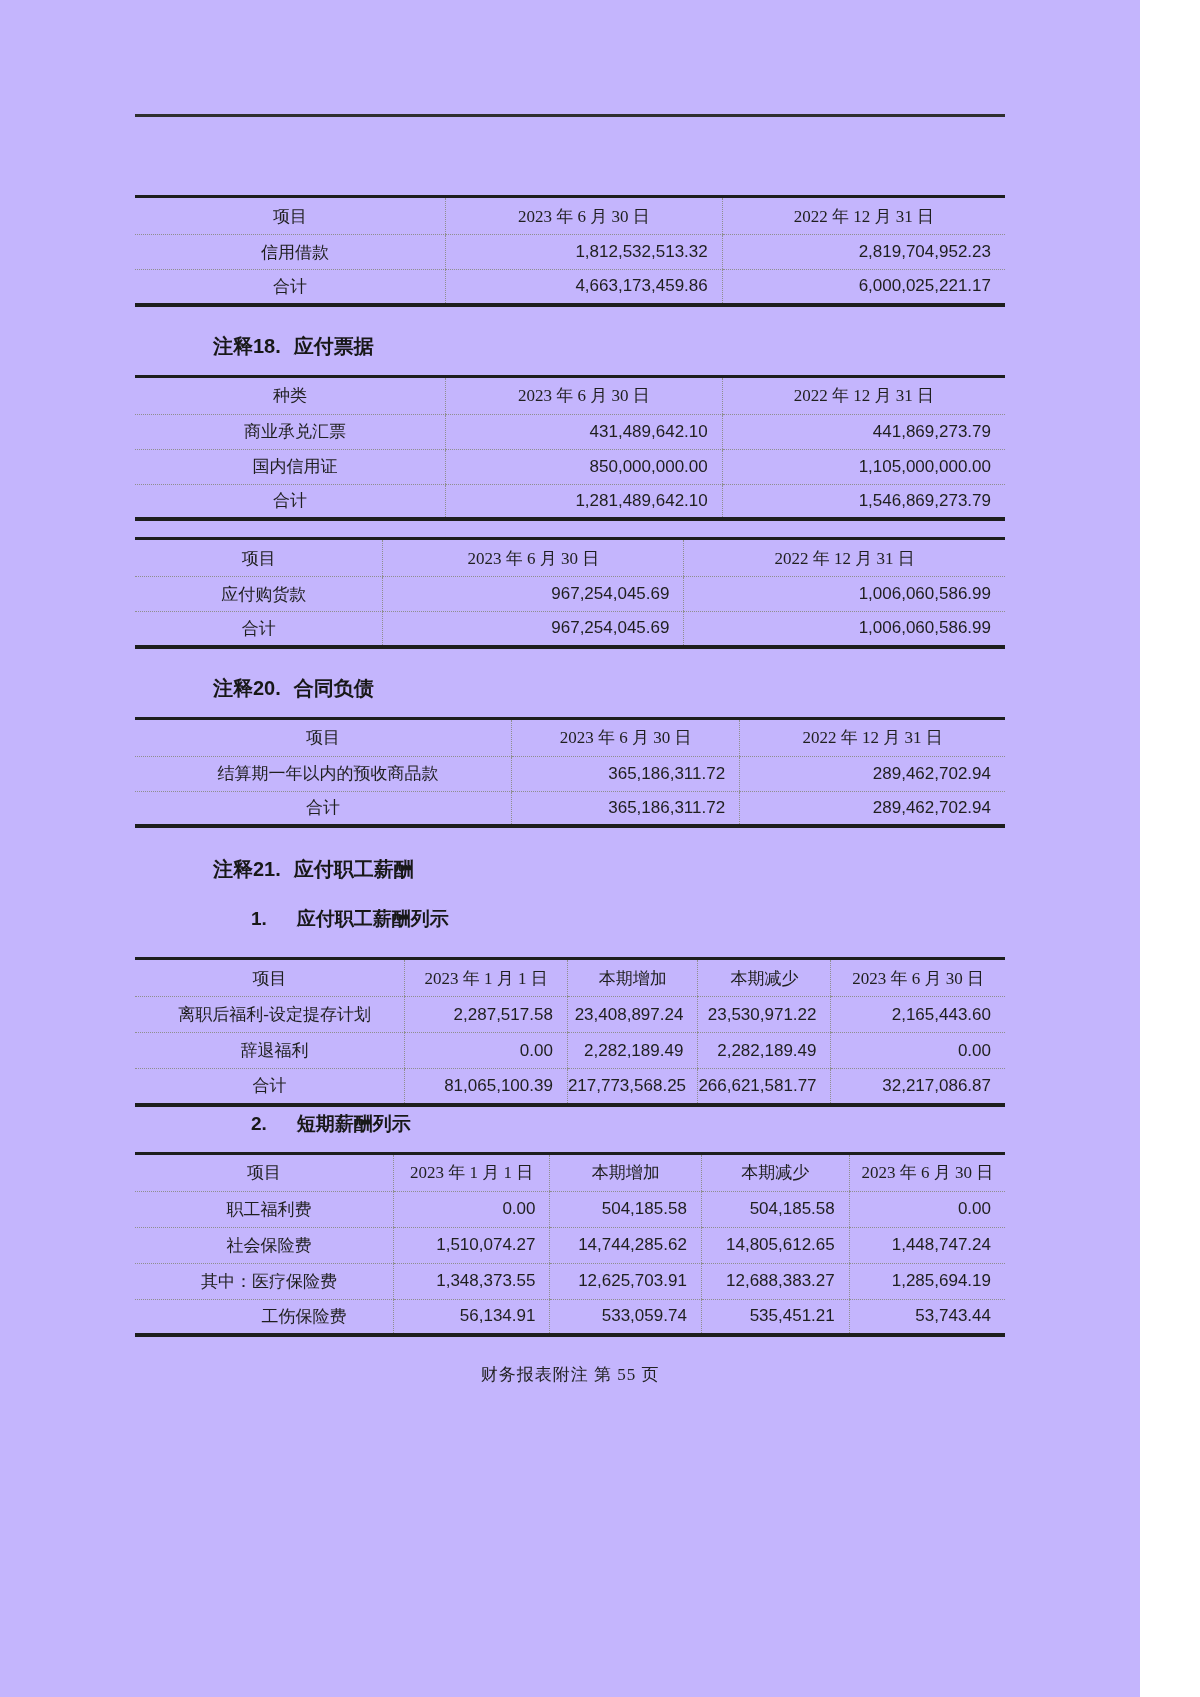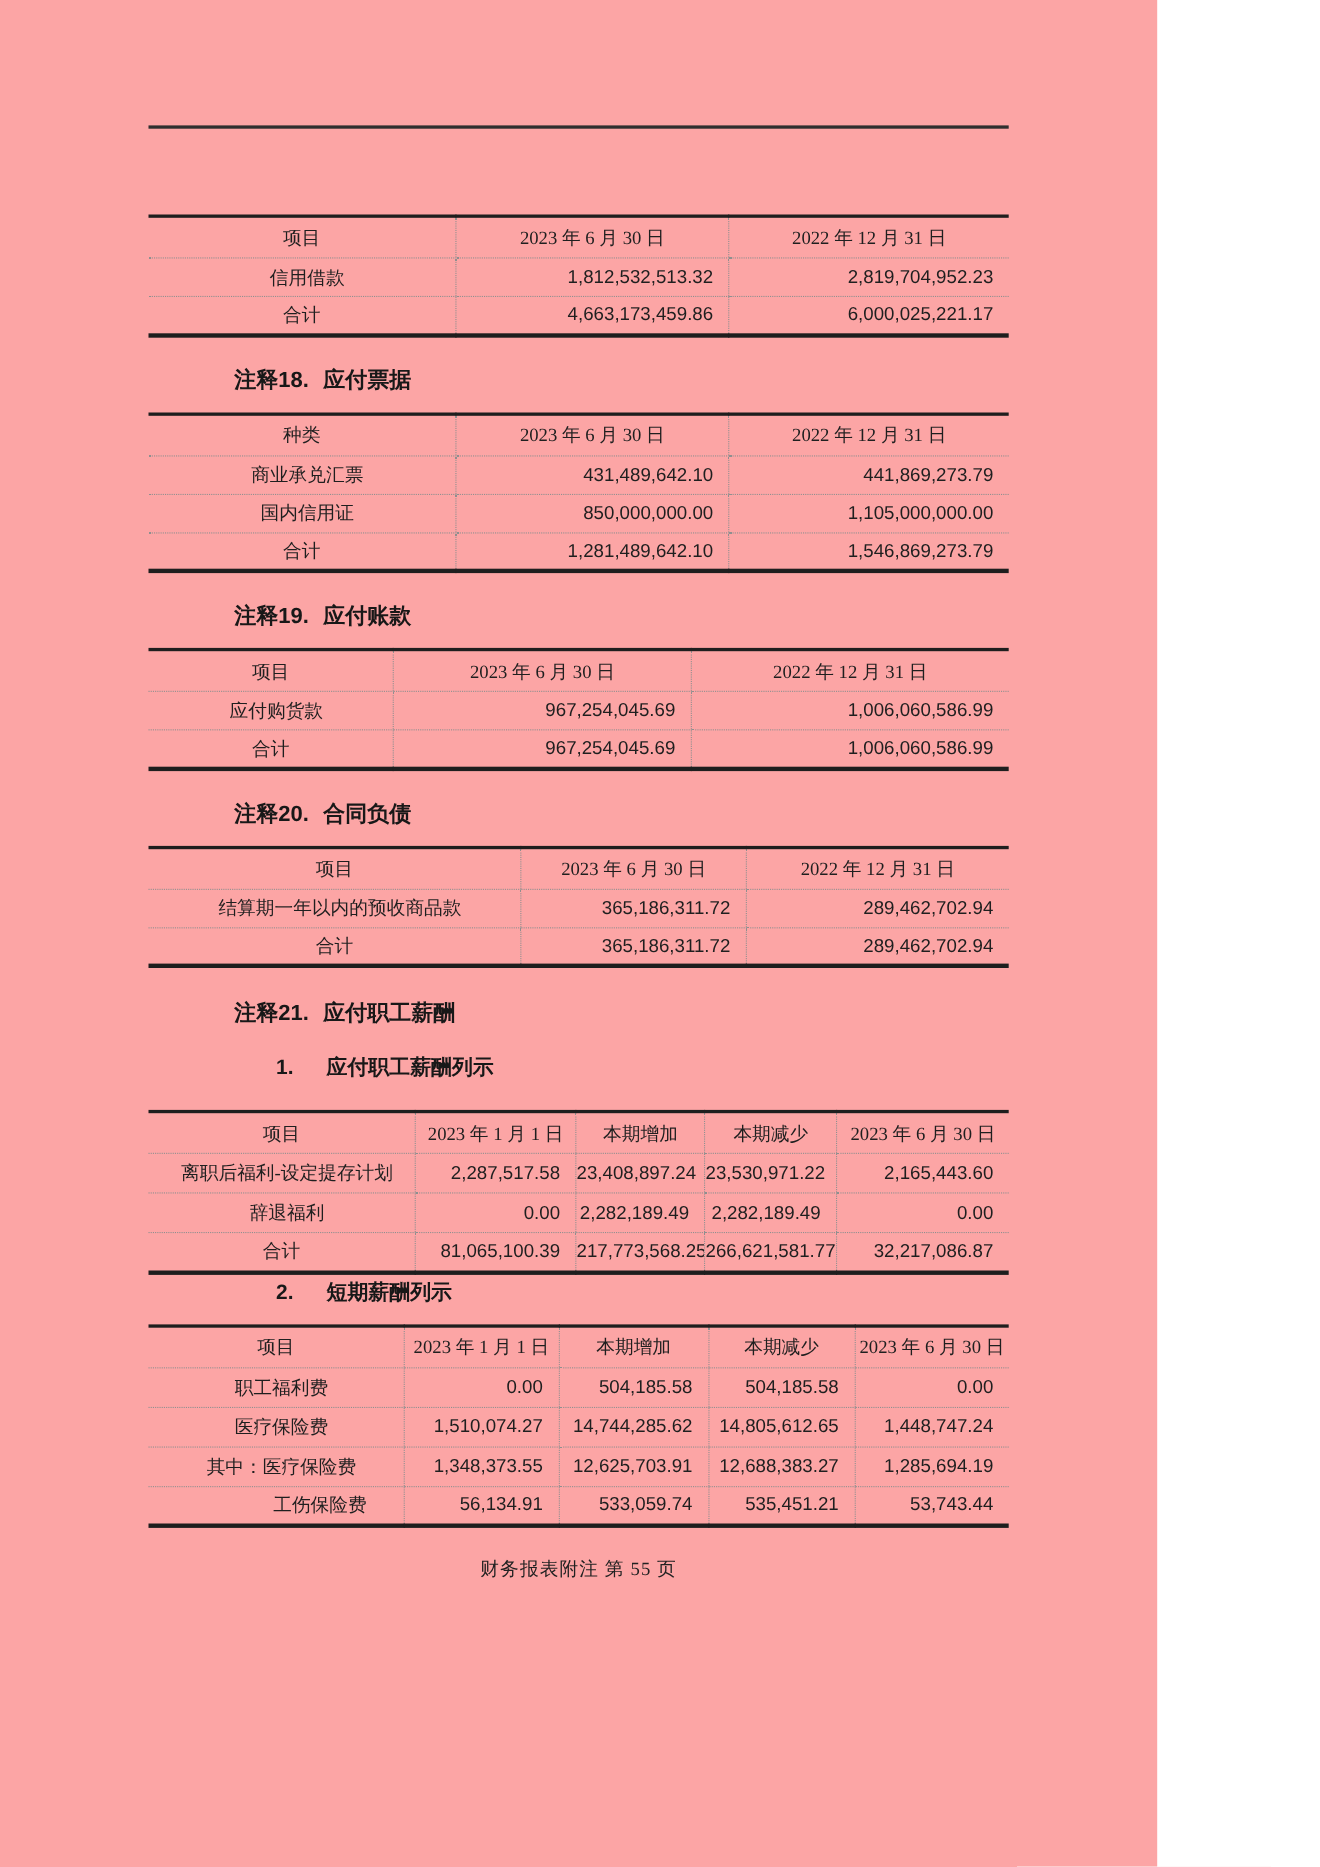--- a/index.html
+++ b/index.html
@@ -4,22 +4,22 @@
 <style>
   * { margin:0; padding:0; box-sizing:border-box; }
   html,body { background:#ffffff; }
   body {
     font-family:"Liberation Serif","DejaVu Serif",serif;
     color:#1f1f1f;
     -webkit-font-smoothing:antialiased;
   }
   .page {
     position:relative;
-    width:1052px; height:1697px;
-    background:#fca5a5;
+    width:1140px; height:1697px;
+    background:#c4b5fd;
     overflow:hidden;
   }
   .content { padding:0 135px; }
 
   .header-rule {
     margin-top:114px;
     border-top:3px solid #2f2f2f;
     height:0;
   }
 
@@ -160,23 +160,20 @@
           <td class="num">1,105,000,000.00</td>
         </tr>
         <tr class="total">
           <td class="lbl">合计</td>
           <td class="num">1,281,489,642.10</td>
           <td class="num">1,546,869,273.79</td>
         </tr>
       </tbody>
     </table>
 
-    <div class="sec-title m-sec">
-      <span class="sec-no">注释19.</span><span>应付账款</span>
-    </div>
 
     <table class="fin t3 m-tbl">
       <colgroup>
           <col style="width:28.5%">
           <col style="width:34.6%">
           <col style="width:36.9%">
         </colgroup>
       <thead>
         <tr>
           <th>项目</th>
@@ -302,21 +299,21 @@
       </thead>
       <tbody>
         <tr>
           <td class="lbl">职工福利费</td>
           <td class="num">0.00</td>
           <td class="num">504,185.58</td>
           <td class="num">504,185.58</td>
           <td class="num">0.00</td>
         </tr>
         <tr>
-          <td class="lbl">医疗保险费</td>
+          <td class="lbl">社会保险费</td>
           <td class="num">1,510,074.27</td>
           <td class="num">14,744,285.62</td>
           <td class="num">14,805,612.65</td>
           <td class="num">1,448,747.24</td>
         </tr>
         <tr>
           <td class="lbl">其中：医疗保险费</td>
           <td class="num">1,348,373.55</td>
           <td class="num">12,625,703.91</td>
           <td class="num">12,688,383.27</td>

